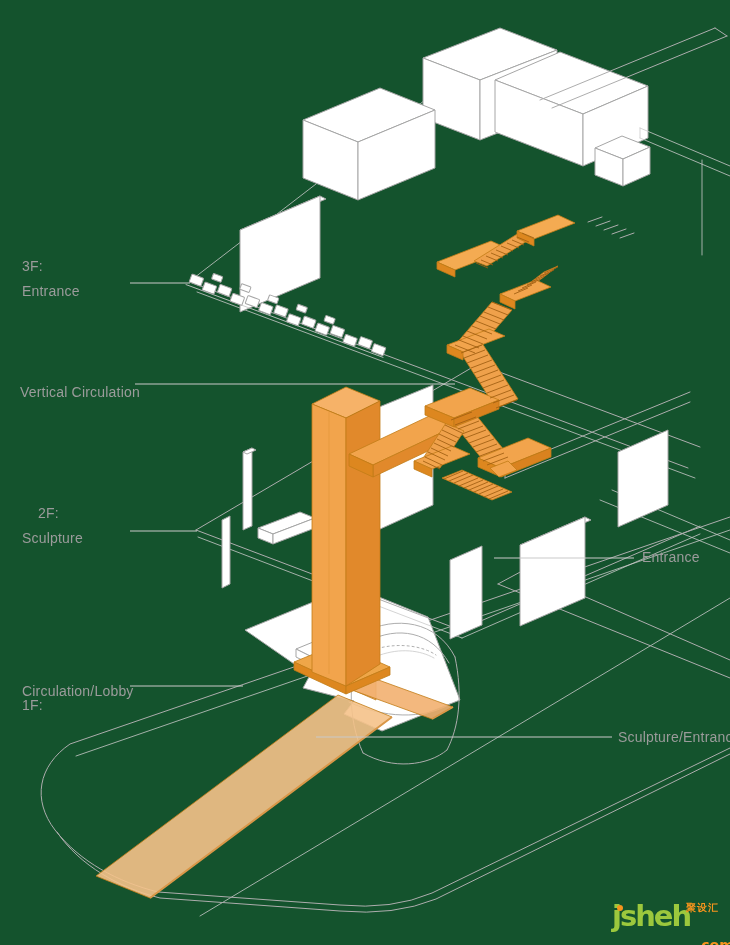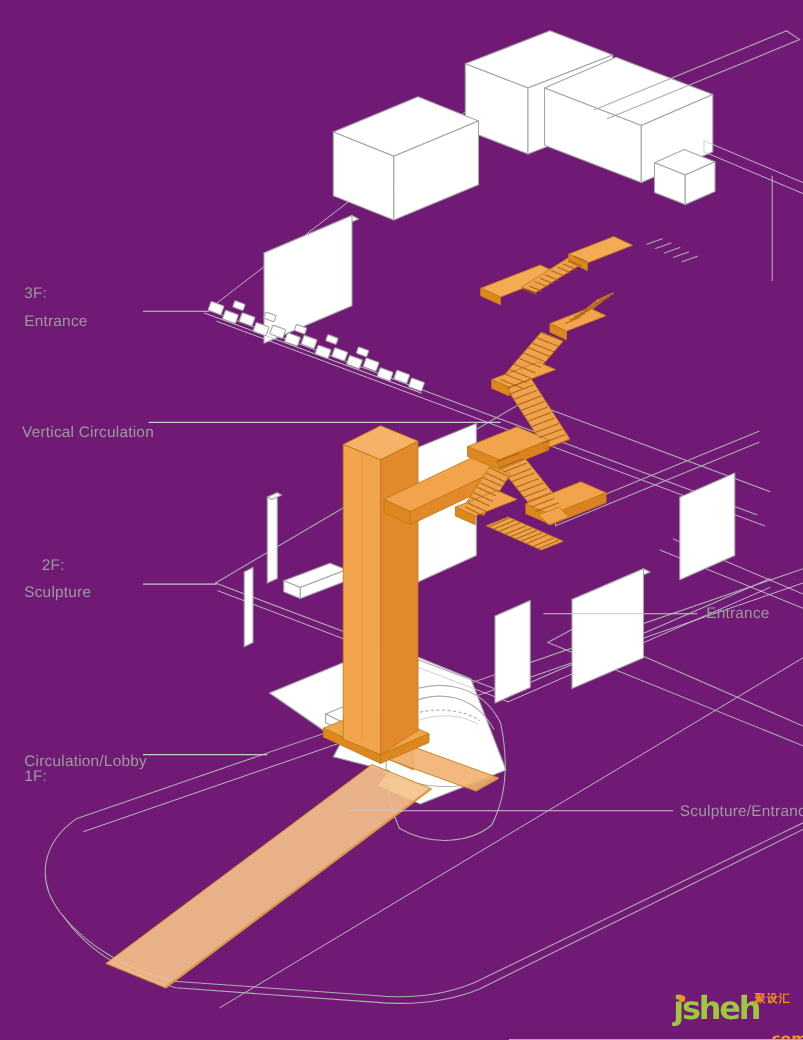--- a/index.html
+++ b/index.html
@@ -1,16 +1,16 @@
 <!DOCTYPE html>
 <html><head>
 <meta charset="utf-8">
 <style>
   html,body{margin:0;padding:0;background:#fff;}
-  .canvas{position:relative;width:730px;height:945px;background:#701a75;overflow:hidden;
+  .canvas{position:relative;width:730px;height:945px;background:#14532d;overflow:hidden;
           font-family:"Liberation Sans",sans-serif;}
   .drawing{position:absolute;left:0;top:0;}
   
   .sk{fill:none;stroke:#adadad;stroke-width:1;stroke-linecap:round;stroke-linejoin:round;}
   .skf{fill:#ffffff;stroke:#a6a6a6;stroke-width:1;stroke-linejoin:round;}
   .skl{fill:none;stroke:#c9c9c9;stroke-width:.8;stroke-linecap:round;}
   .or-edge{stroke:#c27c17;stroke-width:.8;stroke-linejoin:round;}
   .rung{fill:none;stroke:#a05e10;stroke-width:1;opacity:.85;}
   
   .label{position:absolute;font-size:14px;color:#9b9b9b;letter-spacing:.2px;white-space:nowrap;}

